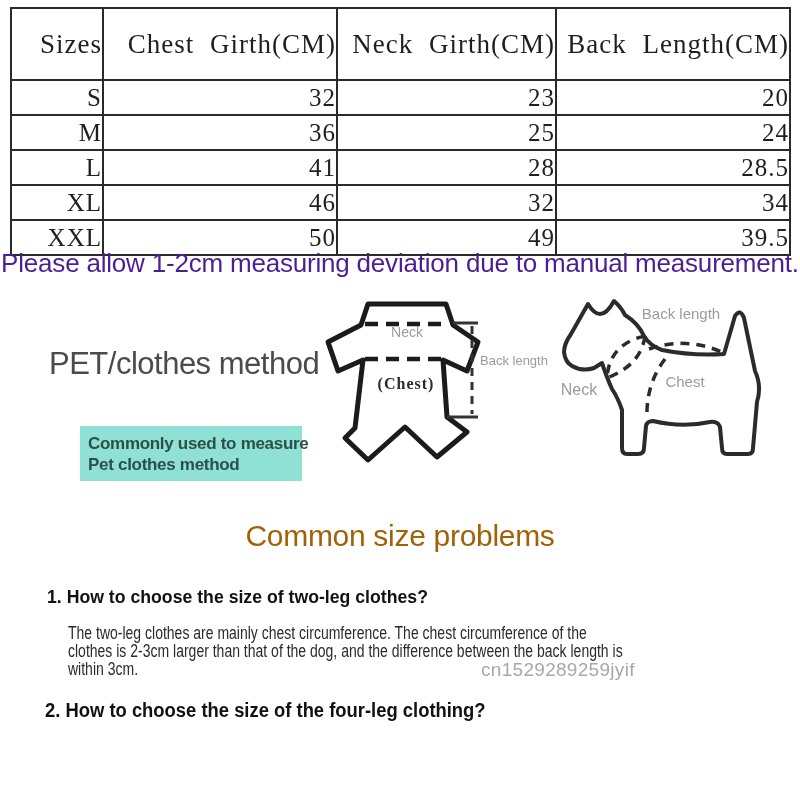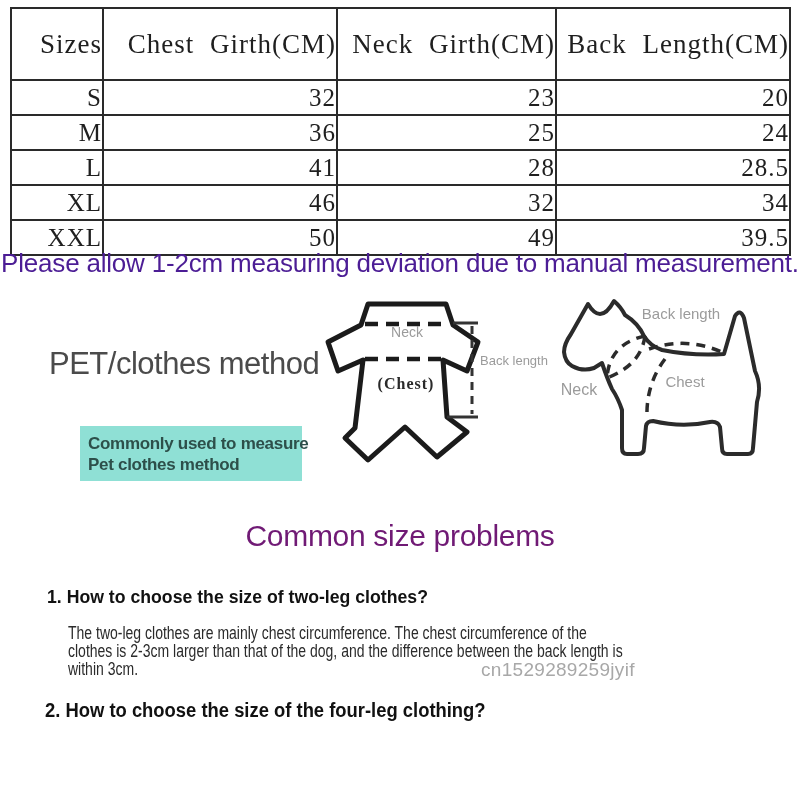--- a/index.html
+++ b/index.html
@@ -22,21 +22,21 @@
   .pet-title{position:absolute;left:49px;top:346px;font-size:31px;color:#4b4b4b;letter-spacing:-0.5px;}
   .highlight-box{position:absolute;left:80px;top:410px;width:206px;height:48px;background:#8fe0d5;
                  padding:7px 8px 0 8px;margin-top:16px;}
   .highlight-box .hl-line{font-size:17px;font-weight:bold;color:#2d4f4a;line-height:21px;
                  letter-spacing:-0.3px;white-space:nowrap;}
   .diagram{position:absolute;}
   .svg-label{font-family:"Liberation Sans",sans-serif;}
 
   
   .common-title{position:absolute;left:0;top:519px;width:800px;text-align:center;
-                font-size:30px;color:#701a75;letter-spacing:-0.3px;}
+                font-size:30px;color:#a16207;letter-spacing:-0.3px;}
   .question{position:absolute;font-weight:bold;color:#111;white-space:nowrap;
             transform:scaleX(0.93);transform-origin:0 0;}
   .q1{left:47px;top:586px;font-size:19px;}
   .q2{left:45px;top:699px;font-size:20px;transform:scaleX(0.92);}
   .answer{position:absolute;color:#2b2b2b;}
   .a1{left:68px;top:624px;}
   .a2{left:68px;top:741px;}
   .ans-line{font-size:17.5px;line-height:18px;white-space:nowrap;
             transform:scaleX(0.8);transform-origin:0 50%;}
   .watermark{position:absolute;left:481px;top:659px;font-size:19px;color:#a8a8a8;letter-spacing:0.3px;}

